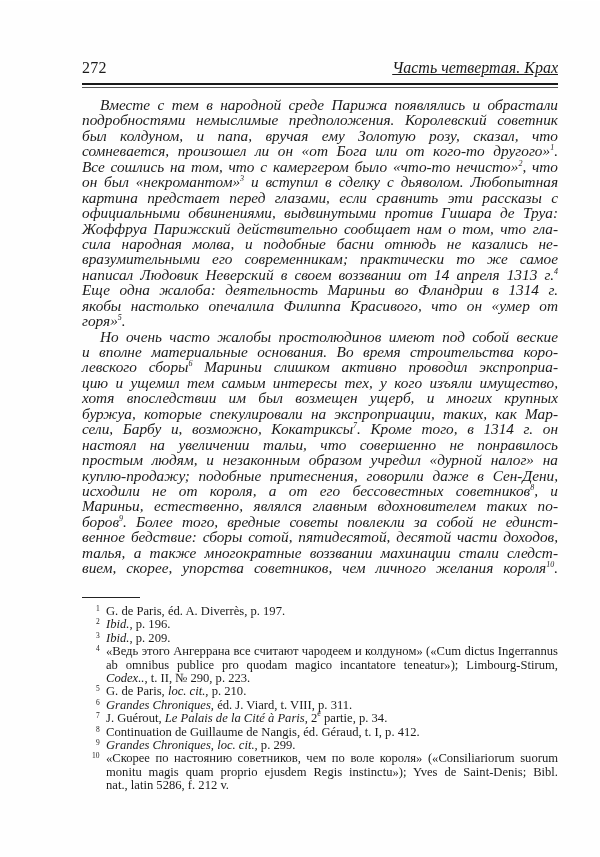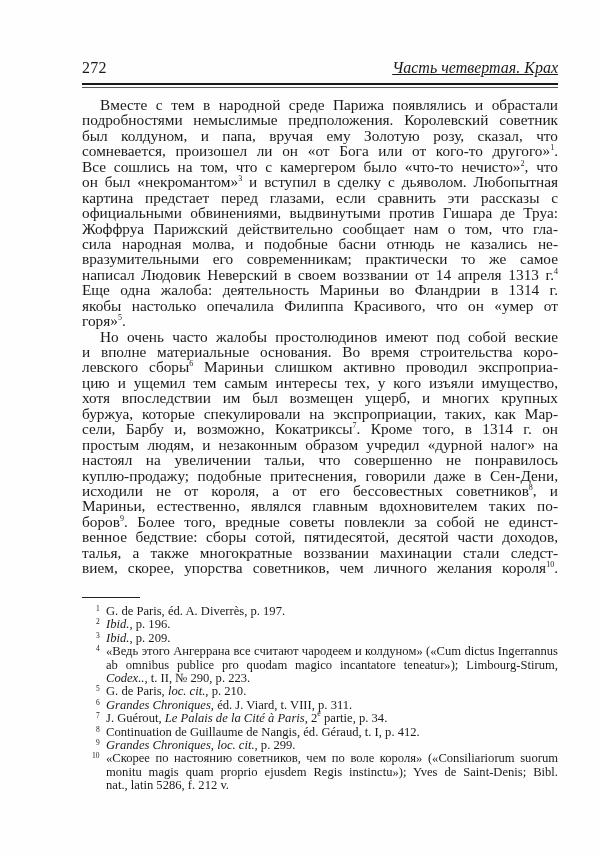--- a/index.html
+++ b/index.html
@@ -7,21 +7,21 @@
          font-family: "Liberation Serif", "DejaVu Serif", serif; color: #1a1a1a; }
   .page { position: absolute; left: 0; top: 1px; width: 600px; height: 857px; background: #fefefe; }
 
   .running-head { position: absolute; left: 82px; top: 58px; width: 476px; height: 22px;
                   display: flex; justify-content: space-between; align-items: baseline; }
   .page-number { font-size: 16px; letter-spacing: 0.2px; }
   .running-title { font-size: 16px; font-style: italic; text-decoration: underline; }
   .head-rule { position: absolute; left: 82px; top: 82px; width: 476px; height: 2px; background: #1a1a1a; }
   .head-rule-thin { position: absolute; left: 82px; top: 86px; width: 476px; height: 1px; background: #555; }
 
-  .body-text { position: absolute; left: 82px; top: 96px; width: 476px; }
+  .body-text { position: absolute; left: 82px; top: 96px; width: 476px; font-style: italic; }
   .body-line { font-size: 15.3px; line-height: 15.45px; height: 15.45px; white-space: nowrap;
                text-align: justify; text-align-last: justify; }
   .body-line.last { text-align-last: left; }
   .body-line.indent { padding-left: 18px; }
   sup { font-size: 8px; line-height: 0; vertical-align: 6px; }
 
   .footnote-rule { position: absolute; left: 82px; top: 596px; width: 58px; height: 1px; background: #222; }
   .footnotes { position: absolute; left: 82px; top: 604px; width: 476px; font-size: 12.6px; }
   .fn { position: relative; padding-left: 24px; line-height: 13.4px; }
   .fn-num { position: absolute; left: 14px; top: -3px; font-size: 7.5px; }
@@ -63,22 +63,22 @@
     </div>
 
     <div>
       <div class="body-line indent">Но очень часто жалобы простолюдинов имеют под собой веские</div>
       <div class="body-line">и вполне материальные основания. Во время строительства коро-</div>
       <div class="body-line"><span>левского сборы</span><sup>6</sup><span> Мариньи слишком активно проводил экспроприа-</span></div>
       <div class="body-line">цию и ущемил тем самым интересы тех, у кого изъяли имущество,</div>
       <div class="body-line">хотя впоследствии им был возмещен ущерб, и многих крупных</div>
       <div class="body-line">буржуа, которые спекулировали на экспроприации, таких, как Мар-</div>
       <div class="body-line"><span>сели, Барбу и, возможно, Кокатриксы</span><sup>7</sup><span>. Кроме того, в 1314 г. он</span></div>
+      <div class="body-line">настоял на увеличении тальи, что совершенно не понравилось</div>
       <div class="body-line">простым людям, и незаконным образом учредил «дурной налог» на</div>
-      <div class="body-line">настоял на увеличении тальи, что совершенно не понравилось</div>
       <div class="body-line">куплю-продажу; подобные притеснения, говорили даже в Сен-Дени,</div>
       <div class="body-line"><span>исходили не от короля, а от его бессовестных советников</span><sup>8</sup><span>, и</span></div>
       <div class="body-line">Мариньи, естественно, являлся главным вдохновителем таких по-</div>
       <div class="body-line"><span>боров</span><sup>9</sup><span>. Более того, вредные советы повлекли за собой не единст-</span></div>
       <div class="body-line">венное бедствие: сборы сотой, пятидесятой, десятой части доходов,</div>
       <div class="body-line">талья, а также многократные воззвании махинации стали следст-</div>
       <div class="body-line"><span>вием, скорее, упорства советников, чем личного желания короля</span><sup>10</sup><span>.</span></div>
     </div>
   </div>
 

